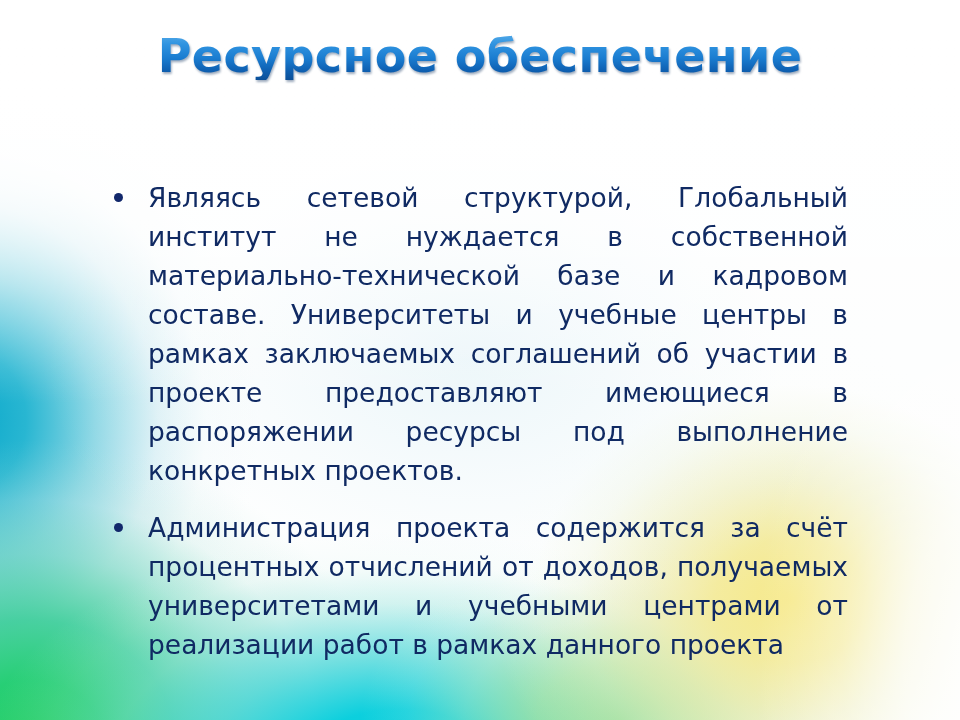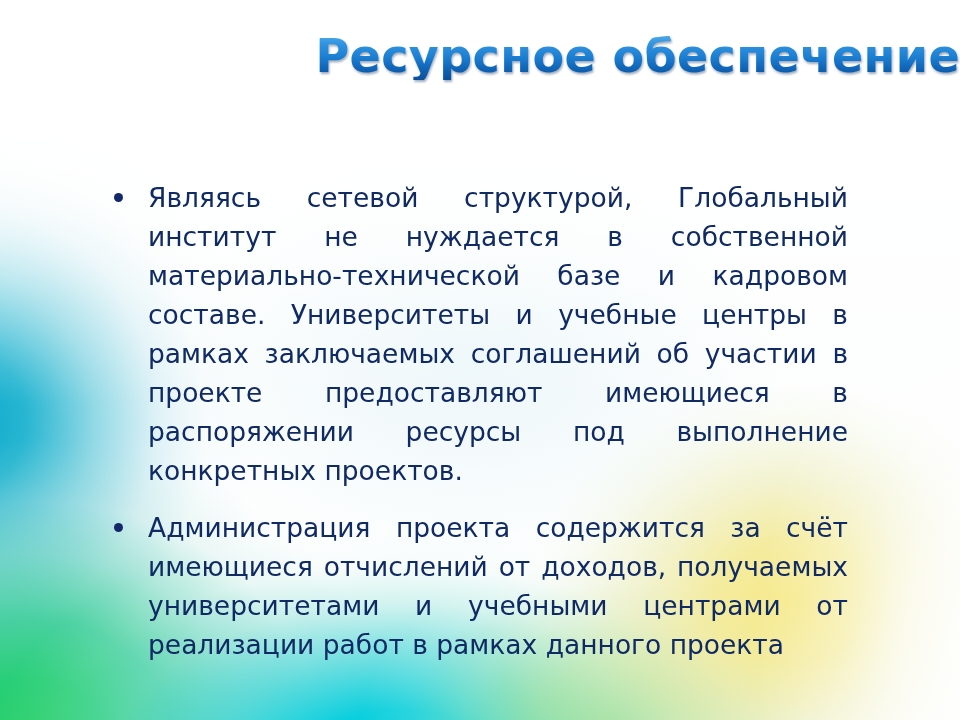--- a/index.html
+++ b/index.html
@@ -109,21 +109,21 @@
         rgba(255,255,255,0.30) 42%,
         rgba(255,255,255,0) 56%);
   }
 
   
   .title-wrap {
     position: absolute;
     top: 32px;
     left: 0;
     width: 960px;
-    text-align: right;
+    text-align: center;
     z-index: 5;
   }
   .title {
     display: inline-block;
     position: relative;
     font-family: "DejaVu Sans", sans-serif;
     font-weight: bold;
     font-size: 46px;
     line-height: 1.05;
     letter-spacing: 0.4px;
@@ -200,18 +200,18 @@
 
   <div class="body-block">
 
     <div class="bullet-item">
       <span class="bullet-dot"></span>
       <span class="para-text">Являясь сетевой структурой, Глобальный институт не нуждается в собственной материально-технической базе и кадровом составе. Университеты и учебные центры в рамках заключаемых соглашений об участии в проекте предоставляют имеющиеся в распоряжении ресурсы под выполнение конкретных проектов.</span>
     </div>
 
     <div class="bullet-item">
       <span class="bullet-dot"></span>
-      <span class="para-text">Администрация проекта содержится за счёт имеющиеся отчислений от доходов, получаемых университетами и учебными центрами от реализации работ в рамках данного проекта</span>
+      <span class="para-text">Администрация проекта содержится за счёт процентных отчислений от доходов, получаемых университетами и учебными центрами от реализации работ в рамках данного проекта</span>
     </div>
 
   </div>
 
 </div>
 
 </body></html>

